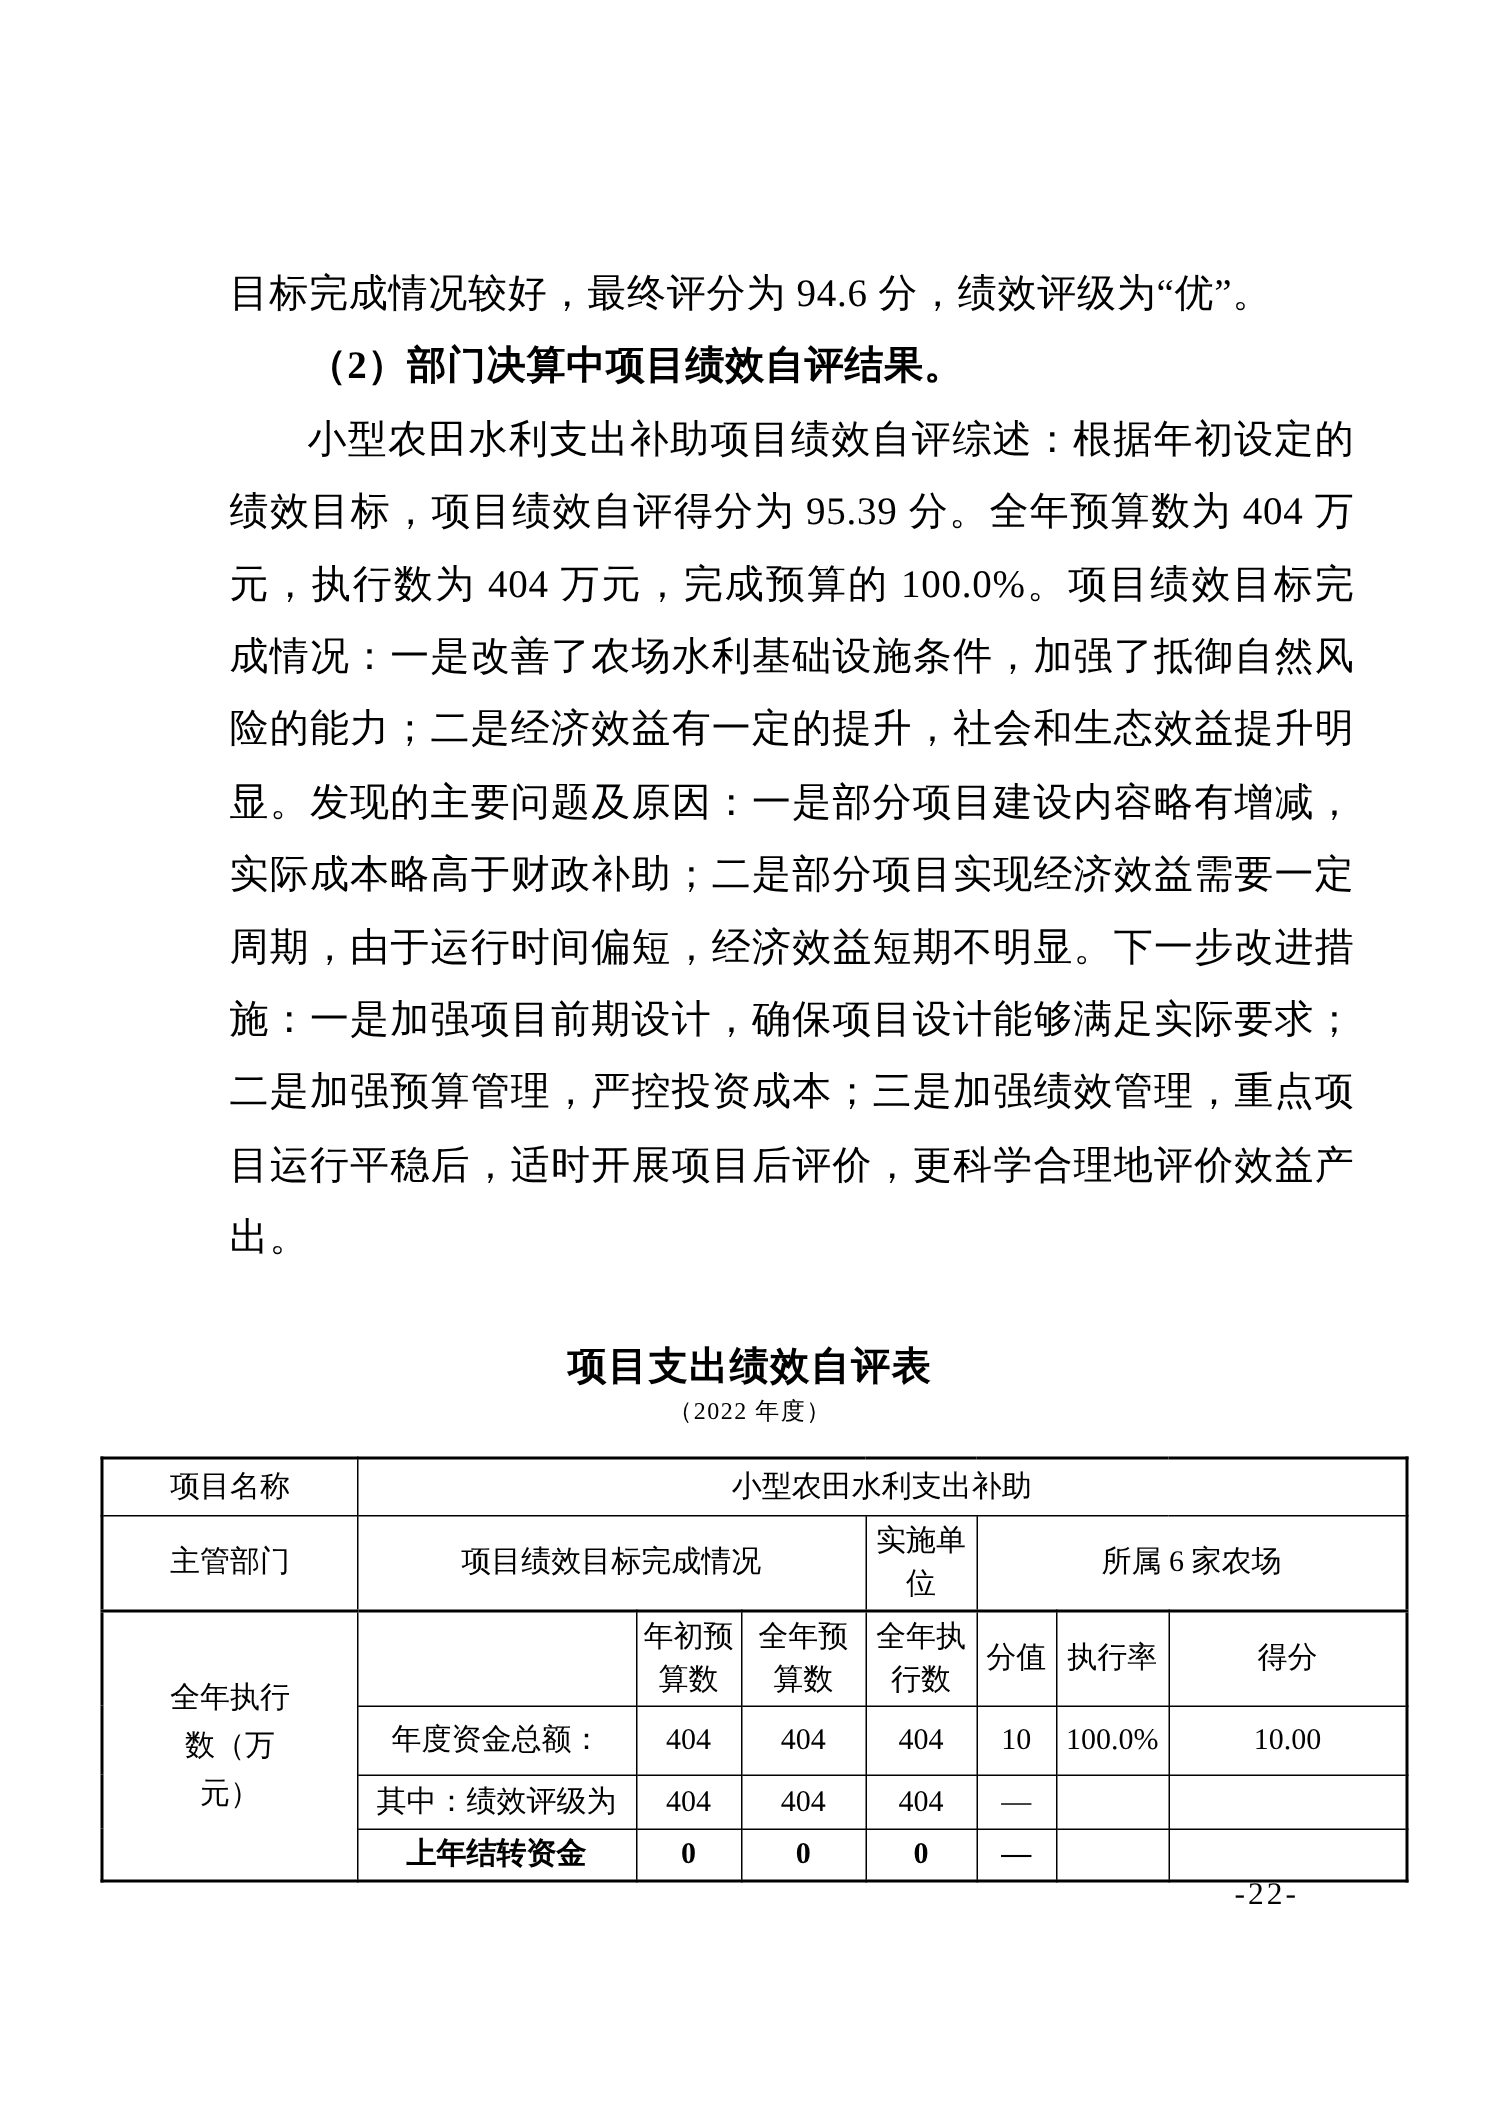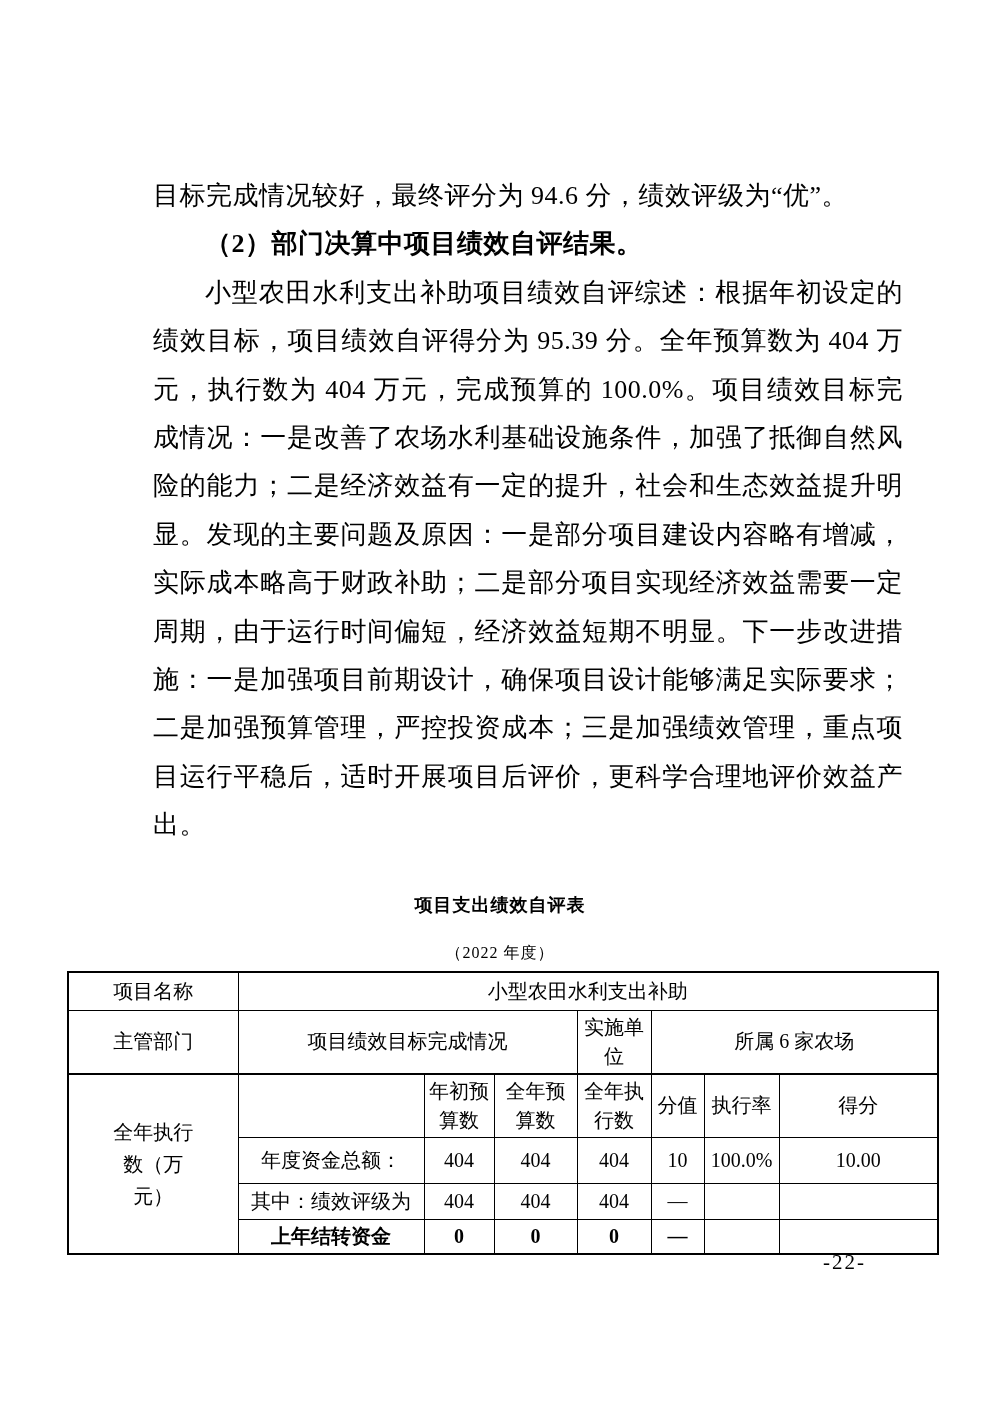--- a/index.html
+++ b/index.html
@@ -35,32 +35,31 @@
   .para.continuation { text-indent: 0; }
   .para.heading { font-weight: bold; }
   .table-title {
     position: absolute;
     top: 893px;
     left: 0;
     width: 1000px;
     text-align: center;
     font-family: "Liberation Sans", sans-serif;
     font-weight: bold;
-    font-size: 18px;
+    font-size: 26px;
     letter-spacing: 1px;
   }
   .table-subtitle {
     position: absolute;
     top: 931px;
     left: 0;
     width: 1000px;
     text-align: center;
     font-size: 16px;
     letter-spacing: 1px;
-    margin-top: 12px;
   }
   table.selfeval {
     position: absolute;
     left: 67px;
     top: 971px;
     width: 870px;
     border-collapse: collapse;
     table-layout: fixed;
     border: 2px solid #000;
     font-size: 20px;

